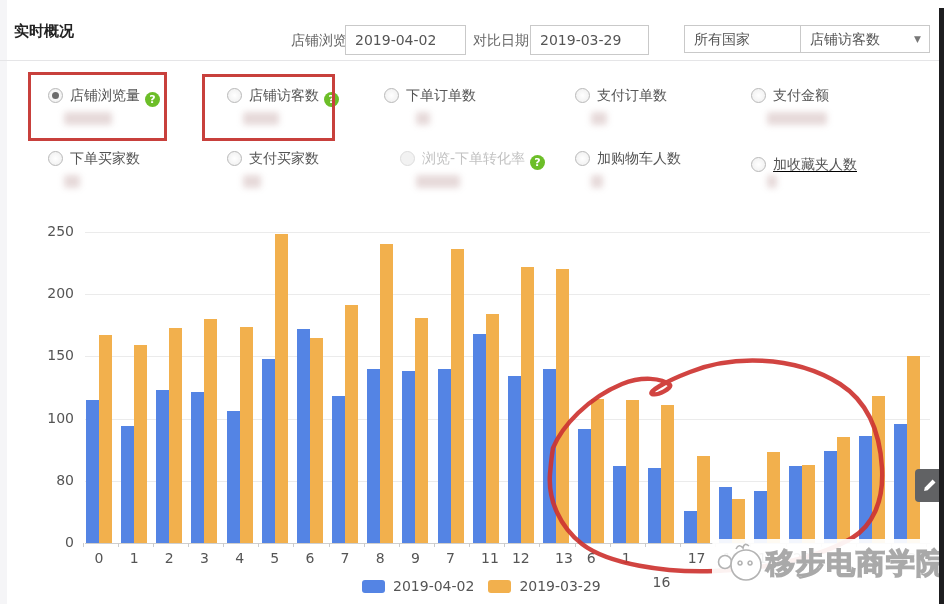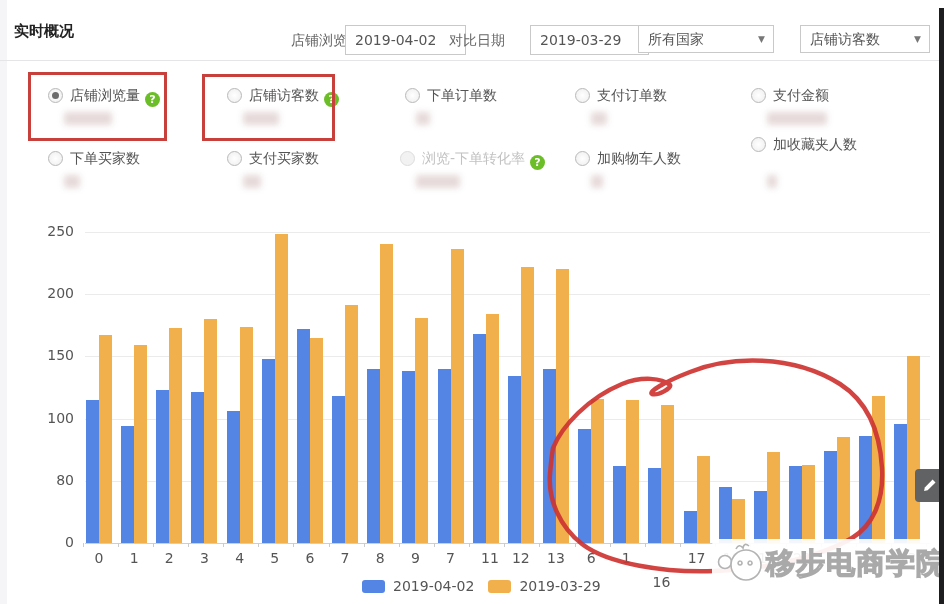--- a/index.html
+++ b/index.html
@@ -56,52 +56,52 @@
 </style>
 </head>
 <body>
 
 <div class="page">
   <div class="edge-left"></div>
 
   <div class="page-title">实时概况</div>
   <div class="hdr-label" style="left:291px">店铺浏览量</div>
   <div class="date-input" style="left:345px;width:110px">2019-04-02</div>
-  <div class="hdr-label" style="left:449px">对比日期</div>
+  <div class="hdr-label" style="left:473px">对比日期</div>
   <div class="date-input" style="left:530px;width:108px">2019-03-29</div>
-  <div class="select-box" style="left:638px;width:136px">
+  <div class="select-box" style="left:684px;width:136px">
     <span>所有国家</span>
     <span class="caret">▼</span>
   </div>
   <div class="select-box" style="left:800px;width:130px">
     <span>店铺访客数</span>
     <span class="caret">▼</span>
   </div>
   <div class="divider"></div>
 
   <div id="metrics">
       <div class="metric" style="left: 48px; top: 86px;"><span class="radio sel"></span><span class="m-label">店铺浏览量</span><span class="help">?</span></div>
       <div class="m-blur" style="left: 64px; top: 112px; width: 48px;"></div>
       <div class="metric" style="left: 227px; top: 86px;"><span class="radio"></span><span class="m-label">店铺访客数</span><span class="help">?</span></div>
       <div class="m-blur" style="left: 243px; top: 112px; width: 36px;"></div>
-      <div class="metric" style="left: 405px; top: 86px;"><span class="radio"></span><span class="m-label">下单订单数</span></div>
+      <div class="metric" style="left: 384px; top: 86px;"><span class="radio"></span><span class="m-label">下单订单数</span></div>
       <div class="m-blur" style="left: 416px; top: 112px; width: 14px;"></div>
       <div class="metric" style="left: 575px; top: 86px;"><span class="radio"></span><span class="m-label">支付订单数</span></div>
       <div class="m-blur" style="left: 591px; top: 112px; width: 16px;"></div>
       <div class="metric" style="left: 751px; top: 86px;"><span class="radio"></span><span class="m-label">支付金额</span></div>
       <div class="m-blur" style="left: 767px; top: 112px; width: 60px;"></div>
       <div class="metric" style="left: 48px; top: 149px;"><span class="radio"></span><span class="m-label">下单买家数</span></div>
       <div class="m-blur" style="left: 64px; top: 175px; width: 16px;"></div>
       <div class="metric" style="left: 227px; top: 149px;"><span class="radio"></span><span class="m-label">支付买家数</span></div>
       <div class="m-blur" style="left: 243px; top: 175px; width: 18px;"></div>
       <div class="metric" style="left: 400px; top: 149px;"><span class="radio dis"></span><span class="m-label dis">浏览-下单转化率</span><span class="help">?</span></div>
       <div class="m-blur" style="left: 416px; top: 175px; width: 44px;"></div>
       <div class="metric" style="left: 575px; top: 149px;"><span class="radio"></span><span class="m-label">加购物车人数</span></div>
       <div class="m-blur" style="left: 591px; top: 175px; width: 12px;"></div>
-      <div class="metric" style="left: 751px; top: 135px;"><span class="radio"></span><span class="m-label">加收藏夹人数</span></div>
+      <div class="metric" style="left: 751px; top: 155px; text-decoration: underline;"><span class="radio"></span><span class="m-label">加收藏夹人数</span></div>
       <div class="m-blur" style="left: 767px; top: 175px; width: 10px;"></div>
     </div>
 
   <div class="red-box" style="left:28px;top:72px;width:133px;height:63px"></div>
   <div class="red-box" style="left:202px;top:74px;width:127px;height:61px"></div>
 
   <div id="chart">
       <div class="gridline base" style="left: 85px; top: 543px; width: 845px;"></div>
       <div class="ylab" style="left: 30px; top: 534px;">0</div>
       <div class="gridline" style="left: 85px; top: 480.8px; width: 845px;"></div>
@@ -173,21 +173,21 @@
       <div class="bar" style="left: 450.5px; top: 249.416px; height: 293.584px; background: rgb(242, 176, 77);"></div>
       <div class="xlab" style="left: 433.5px; top: 550px;">7</div>
       <div class="bar" style="left: 472.65px; top: 334.008px; height: 208.992px; background: rgb(84, 132, 228);"></div>
       <div class="bar" style="left: 485.65px; top: 314.104px; height: 228.896px; background: rgb(242, 176, 77);"></div>
       <div class="xlab" style="left: 473px; top: 550px;">11</div>
       <div class="bar" style="left: 507.8px; top: 376.304px; height: 166.696px; background: rgb(84, 132, 228);"></div>
       <div class="bar" style="left: 520.8px; top: 266.832px; height: 276.168px; background: rgb(242, 176, 77);"></div>
       <div class="xlab" style="left: 503.8px; top: 550px;">12</div>
       <div class="bar" style="left: 542.95px; top: 368.84px; height: 174.16px; background: rgb(84, 132, 228);"></div>
       <div class="bar" style="left: 555.95px; top: 269.32px; height: 273.68px; background: rgb(242, 176, 77);"></div>
-      <div class="xlab" style="left: 538.95px; top: 550px;">13</div>
+      <div class="xlab" style="left: 538.95px; top: 550px; text-align: right;">13</div>
       <div class="bar" style="left: 578.1px; top: 428.552px; height: 114.448px; background: rgb(84, 132, 228);"></div>
       <div class="bar" style="left: 591.1px; top: 398.696px; height: 144.304px; background: rgb(242, 176, 77);"></div>
       <div class="xlab" style="left: 574.1px; top: 550px;">6</div>
       <div class="bar" style="left: 613.25px; top: 465.872px; height: 77.128px; background: rgb(84, 132, 228);"></div>
       <div class="bar" style="left: 626.25px; top: 399.94px; height: 143.06px; background: rgb(242, 176, 77);"></div>
       <div class="xlab" style="left: 609.25px; top: 550px;">1</div>
       <div class="bar" style="left: 648.4px; top: 468.36px; height: 74.64px; background: rgb(84, 132, 228);"></div>
       <div class="bar" style="left: 661.4px; top: 404.916px; height: 138.084px; background: rgb(242, 176, 77);"></div>
       <div class="xlab" style="left: 644.4px; top: 550px; margin-top: 24px;">16</div>
       <div class="bar" style="left: 683.55px; top: 510.656px; height: 32.344px; background: rgb(84, 132, 228);"></div>

